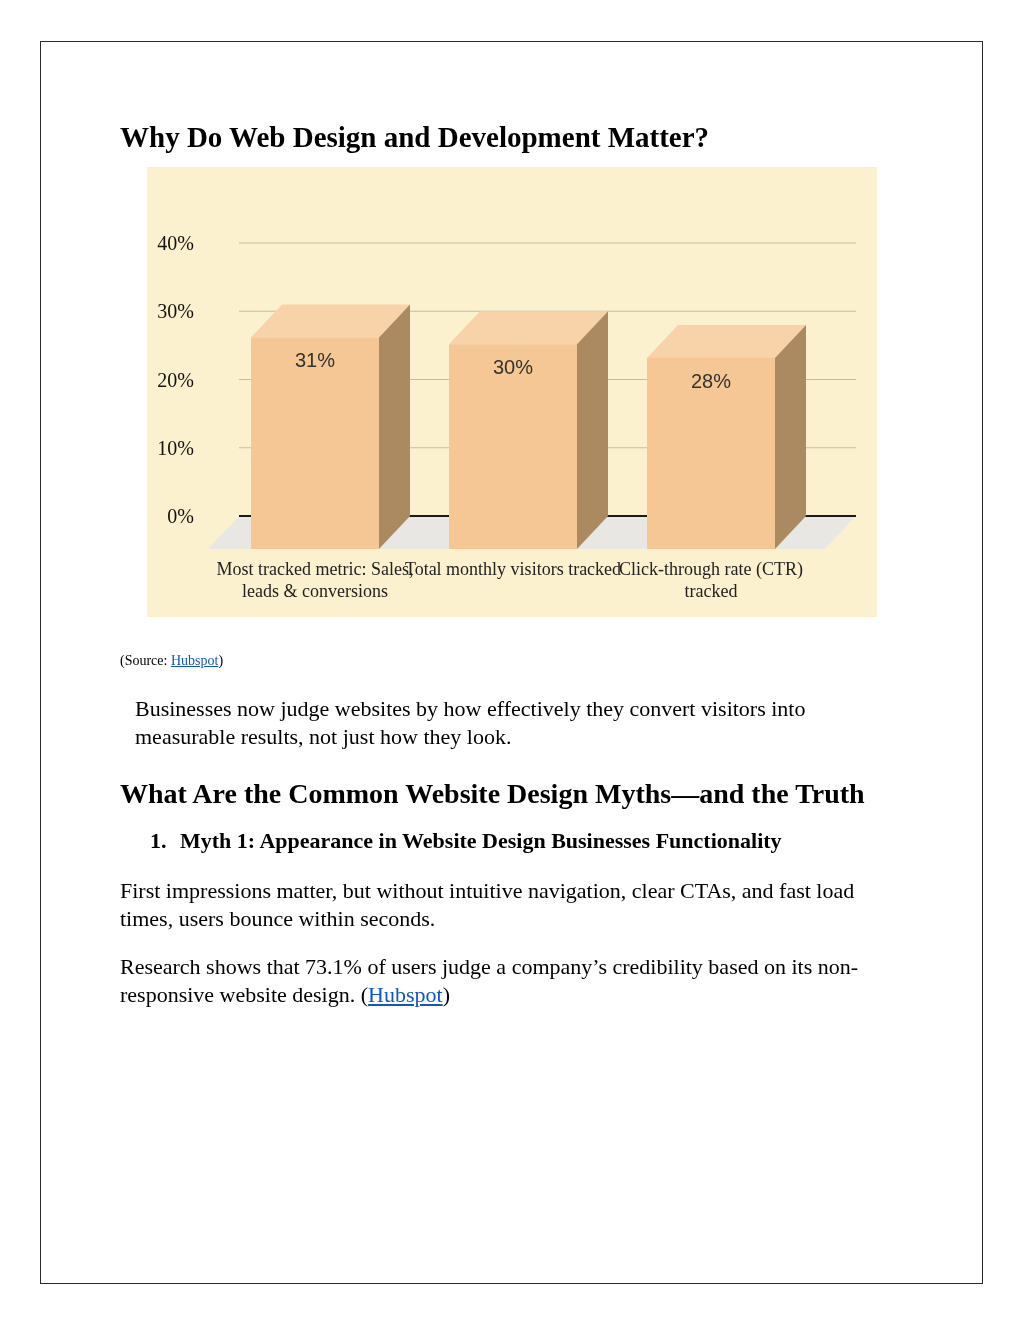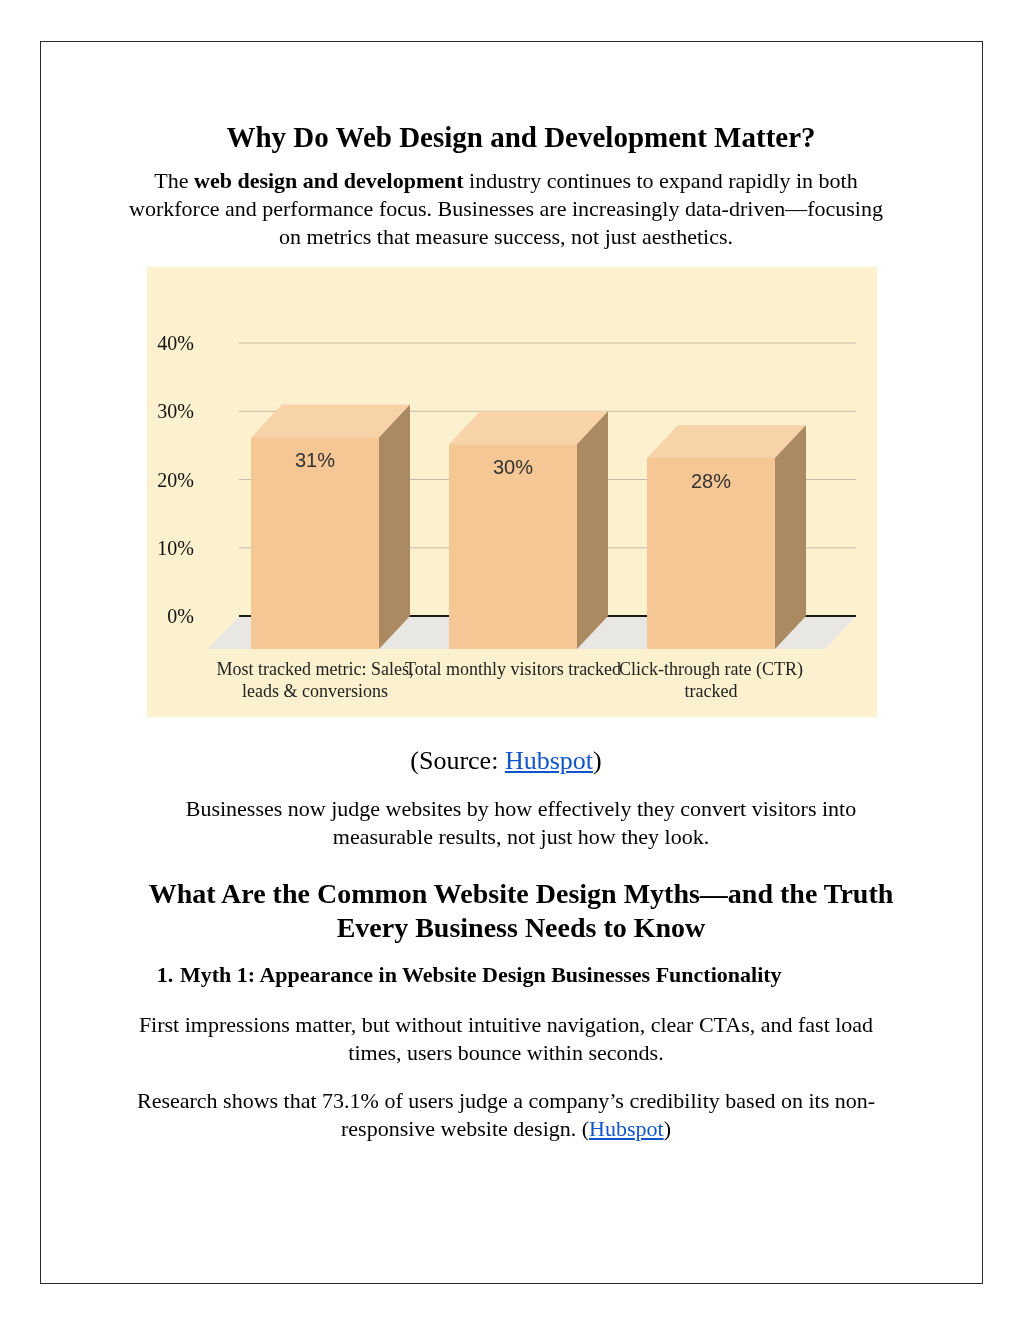--- a/index.html
+++ b/index.html
@@ -1,25 +1,25 @@
 <!DOCTYPE html>
 <html><head>
 <meta charset="utf-8">
 <style>
   html,body{margin:0;padding:0;background:#ffffff;}
   .page{position:relative;width:1024px;height:1315px;background:#ffffff;overflow:hidden;
-        font-family:"Liberation Serif", serif;color:#000;text-align:center;}
+        font-family:"Liberation Serif", serif;color:#000;}
   .frame{position:absolute;left:40px;top:41px;width:943px;height:1243px;border:1px solid #2b2b2b;
          box-sizing:border-box;background:#ffffff;}
   .content{padding:78px 60px 0 79px;}
   h1,h2{font-family:"Liberation Serif", serif;font-weight:bold;color:#000;}
   h1{font-size:29px;line-height:1.2;margin:0 0 12px 0;}
   h2{font-size:28px;line-height:34px;margin:0 0 16px 0;font-family:Liberation Serif, serif;}
   p.body{font-size:22px;line-height:28px;margin:0 0 16px 0;max-width:772px;}
-  p.src{font-size:26px;line-height:28px;margin:0 0 20px 0;}
+  p.src{font-size:14px;line-height:28px;margin:0 0 20px 0;}
   p.judge{margin:0 0 26px 15px;}
   p.first{margin:0 0 20px 0;}
   p.research{margin:0;}
   a.doclink{color:#1155CC;text-decoration:underline;cursor:pointer;}
   .chart-panel{position:relative;width:730px;height:450px;margin:0 0 30px 27px;}
   .chart-title{position:absolute;left:25px;top:20px;font-family:"Liberation Serif", serif;
                font-weight:bold;font-size:23px;color:#0d0d0d;}
   .chart-svg{position:absolute;left:0;top:0;}
   .myth{display:flex;margin:0 0 22px 0;padding-left:30px;font-size:22px;line-height:28px;font-weight:bold;}
   .myth-num{width:30px;flex:0 0 auto;}
@@ -27,21 +27,20 @@
 </style>
 </head>
 <body>
 
 <div class="page">
   <div class="frame">
     <div class="content">
 
       <h1>Why Do Web Design and Development Matter?</h1>
 
-      <p class="body intro"><span>The </span><span class="bold">web design and development</span><span> industry continues to expand rapidly in both workforce and performance focus. Businesses are increasingly data-driven—focusing on metrics that measure success, not just aesthetics.</span></p>
 
       <div class="chart-panel" style="background: rgb(252, 241, 206);">
         <svg id="chart-svg" class="chart-svg" width="730" height="450" viewBox="0 0 730 450">
             <line x1="92" y1="76" x2="709" y2="76" stroke="#C4BCA8" stroke-width="1"></line>
             <text x="47" y="83" text-anchor="end" font-family="&quot;Liberation Serif&quot;, serif" font-size="20" fill="#111111">40%</text>
             <line x1="92" y1="144.25" x2="709" y2="144.25" stroke="#C4BCA8" stroke-width="1"></line>
             <text x="47" y="151.25" text-anchor="end" font-family="&quot;Liberation Serif&quot;, serif" font-size="20" fill="#111111">30%</text>
             <line x1="92" y1="212.5" x2="709" y2="212.5" stroke="#C4BCA8" stroke-width="1"></line>
             <text x="47" y="219.5" text-anchor="end" font-family="&quot;Liberation Serif&quot;, serif" font-size="20" fill="#111111">20%</text>
             <line x1="92" y1="280.75" x2="709" y2="280.75" stroke="#C4BCA8" stroke-width="1"></line>
@@ -72,21 +71,21 @@
             </g>
             <text x="564" y="408" text-anchor="middle" font-family="&quot;Liberation Serif&quot;, serif" font-size="18" fill="#222222">Click-through rate (CTR)</text>
             <text x="564" y="430" text-anchor="middle" font-family="&quot;Liberation Serif&quot;, serif" font-size="18" fill="#222222">tracked</text>
           </svg>
       </div>
 
       <p class="body src"><span>(Source: </span><a class="doclink">Hubspot</a><span>)</span></p>
 
       <p class="body judge">Businesses now judge websites by how effectively they convert visitors into measurable results, not just how they look.</p>
 
-      <h2><span>What Are the Common Website Design Myths—and the Truth</span><br><span>Every Business Needs to Know</span></h2>
+      <h2><span>What Are the Common Website Design Myths—and the Truth</span><br></h2>
 
       <div class="myth">
         <span class="myth-num">1.</span>
         <span class="myth-text">Myth 1: Appearance in Website Design Businesses Functionality</span>
       </div>
 
       <p class="body first">First impressions matter, but without intuitive navigation, clear CTAs, and fast load times, users bounce within seconds.</p>
 
       <p class="body research"><span>Research shows that 73.1% of users judge a company’s credibility based on its non-responsive website design. (</span><a class="doclink">Hubspot</a><span>)</span></p>
 

